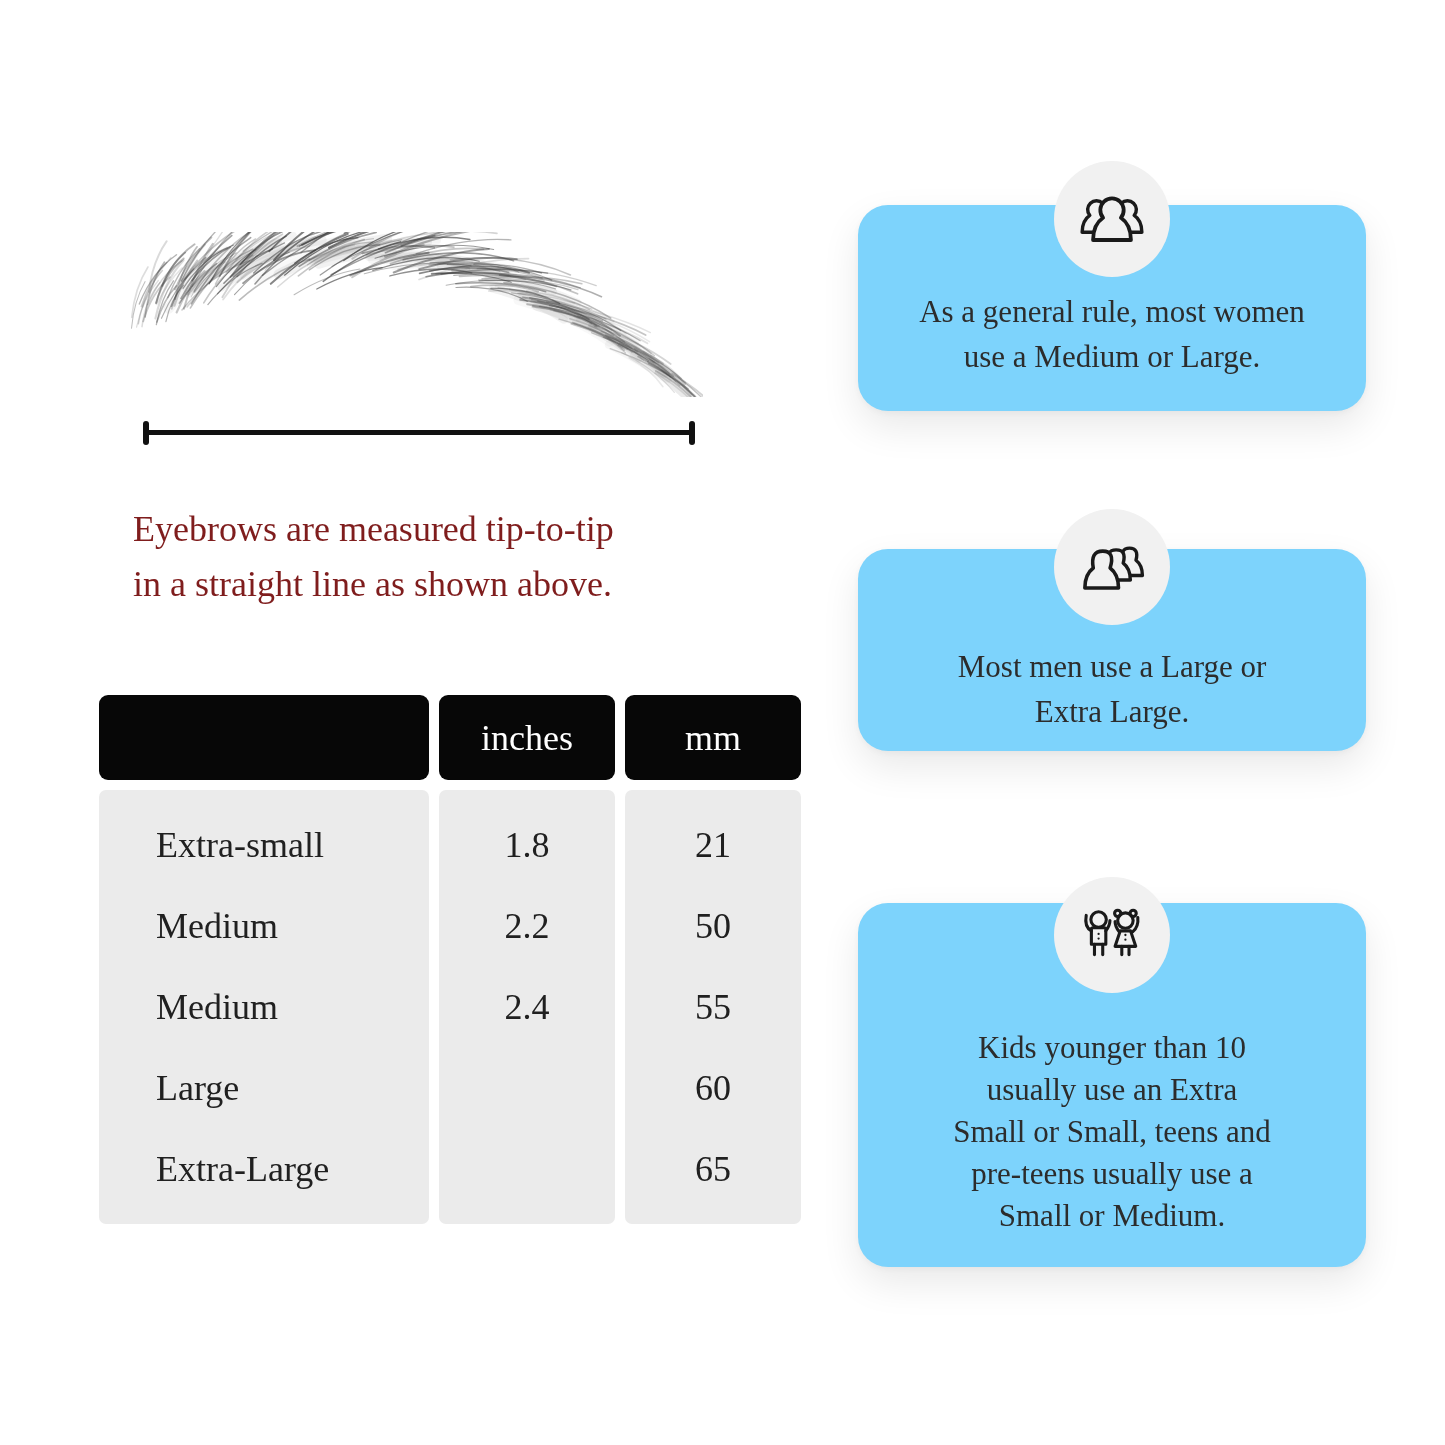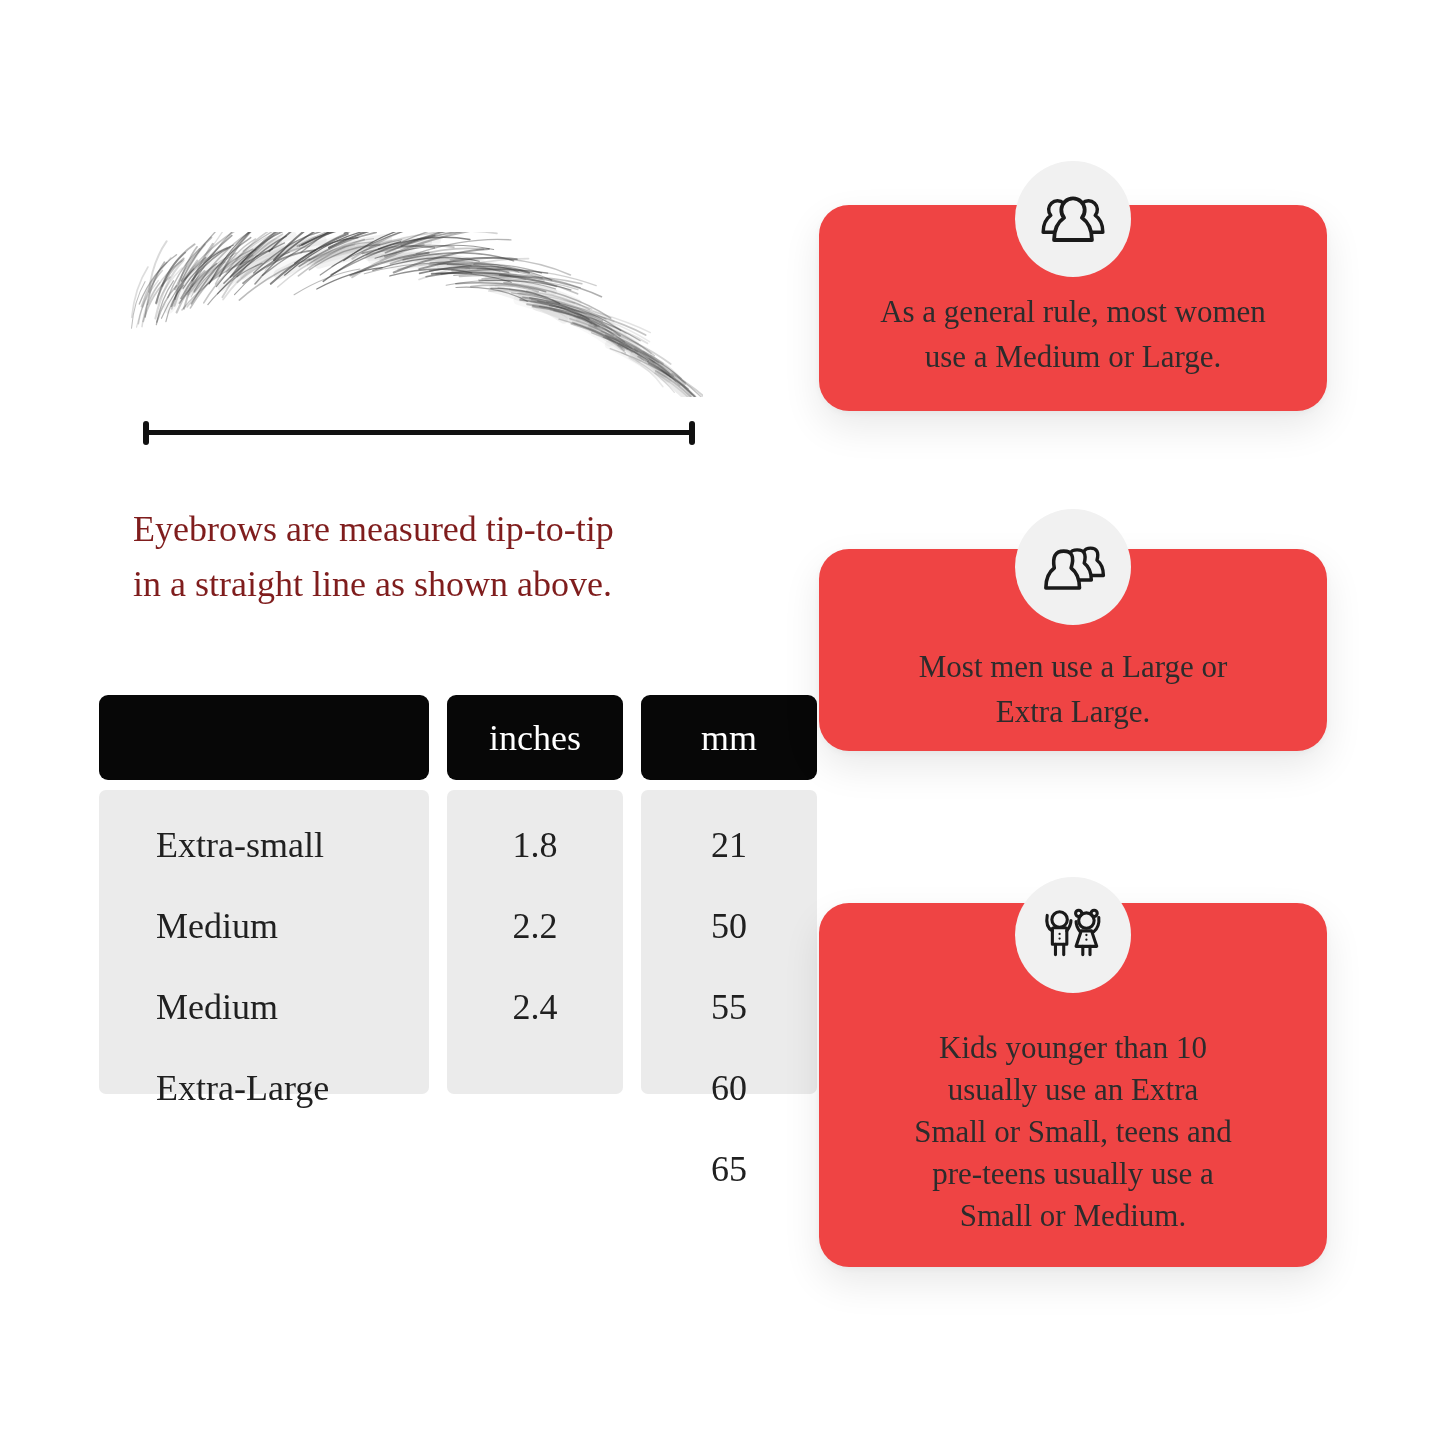--- a/index.html
+++ b/index.html
@@ -10,33 +10,33 @@
   
   .brow-svg{position:absolute;left:118px;top:232px;width:585px;height:165px;}
   .measure{position:absolute;left:143px;top:421px;width:552px;height:24px;}
   .measure .bar{position:absolute;left:2px;right:2px;top:9px;height:5px;background:#111111;border-radius:3px;}
   .measure .tick{position:absolute;top:0;width:6px;height:24px;background:#111111;border-radius:3px;}
   .measure .tick.left{left:0;}
   .measure .tick.right{right:0;}
   .caption{position:absolute;left:133px;top:502px;width:600px;font-size:36px;line-height:55px;color:#7f1d1d;}
   
   .size-table{position:absolute;left:68px;top:695px;width:702px;}
-  .t-head,.t-body{display:grid;grid-template-columns:330px 176px 176px;column-gap:18px;padding-left:31px;}
+  .t-head,.t-body{display:grid;grid-template-columns:330px 176px 176px;column-gap:10px;padding-left:31px;}
   .t-head .th{
     height:85px;background:#070707;border-radius:9px;color:#ffffff;
     display:flex;align-items:center;justify-content:center;font-size:36px;
   }
   .t-body{margin-top:10px;}
-  .t-col{background:#ebebeb;border-radius:7px;height:304px;padding-top:14px;box-sizing:border-box;}
+  .t-col{background:#ebebeb;border-radius:7px;height:434px;padding-top:14px;box-sizing:border-box;}
   .t-cell{height:81px;display:flex;align-items:center;font-size:36px;color:#202020;}
   .t-col.labels .t-cell{padding-left:57px;}
   .t-col.nums .t-cell{justify-content:center;}
   
   .card{
-    position:absolute;left:819px;width:508px;background:#ef4444;border-radius:30px;
+    position:absolute;left:858px;width:508px;background:#7dd3fc;border-radius:30px;
     box-shadow:0 2px 6px rgba(0,0,0,0.04), 0 16px 38px rgba(0,0,0,0.09);
   }
   .badge{
     position:absolute;left:50%;transform:translateX(-50%);
     width:116px;height:116px;border-radius:50%;background:#f1f1f1;
     display:flex;align-items:center;justify-content:center;
   }
   .card-text{text-align:center;font-size:31px;color:#2c2c2c;}
   .card.women{top:205px;height:206px;}
   .card.women .badge{top:-44px;}
@@ -316,20 +316,21 @@
     <div class="t-head">
       <div class="th"></div>
       <div class="th">inches</div>
       <div class="th">mm</div>
     </div>
     <div class="t-body">
       <div class="t-col labels">
         <div class="t-cell">Extra-small</div>
         <div class="t-cell">Medium</div>
         <div class="t-cell">Medium</div>
+        <div class="t-cell">Large</div>
         <div class="t-cell">Extra-Large</div>
       </div>
       <div class="t-col nums">
         <div class="t-cell">1.8</div>
         <div class="t-cell">2.2</div>
         <div class="t-cell">2.4</div>
       </div>
       <div class="t-col nums">
         <div class="t-cell">21</div>
         <div class="t-cell">50</div>

